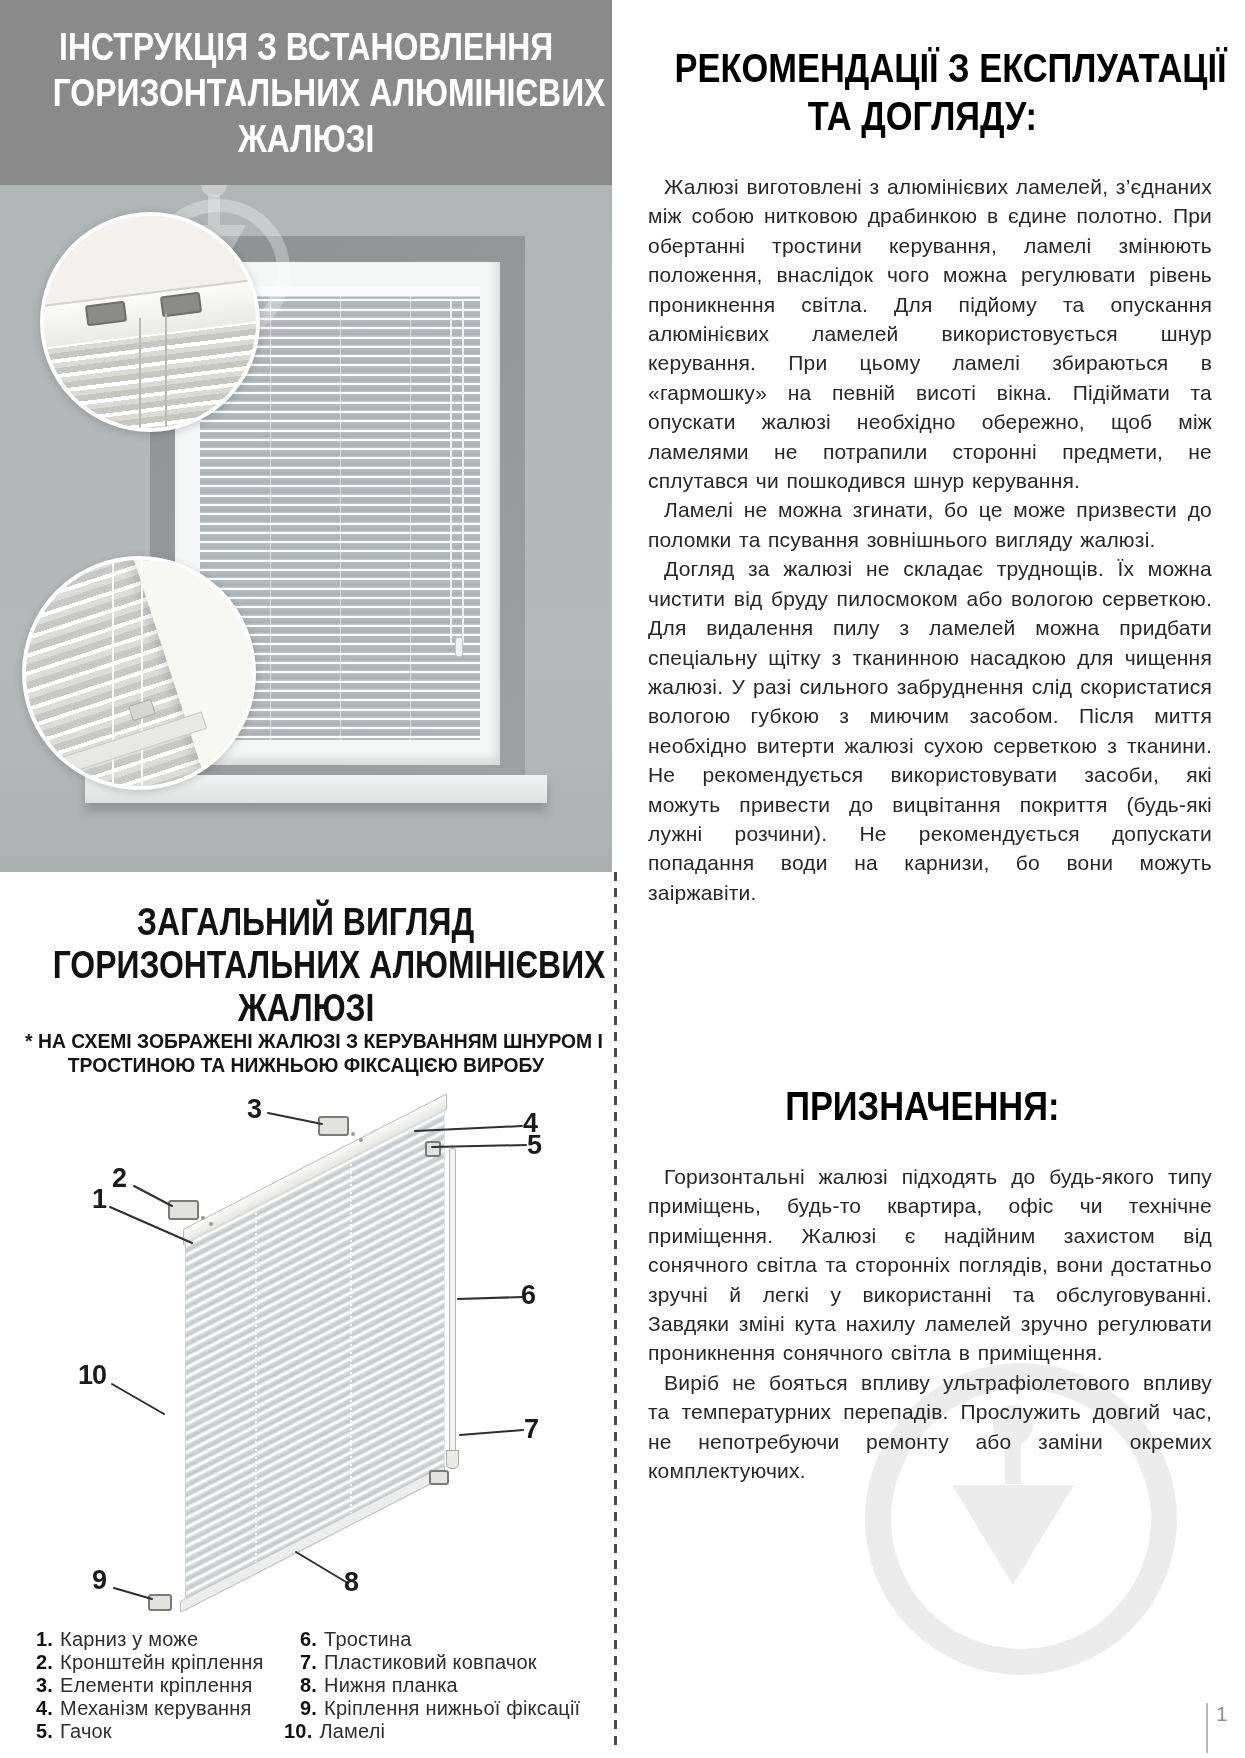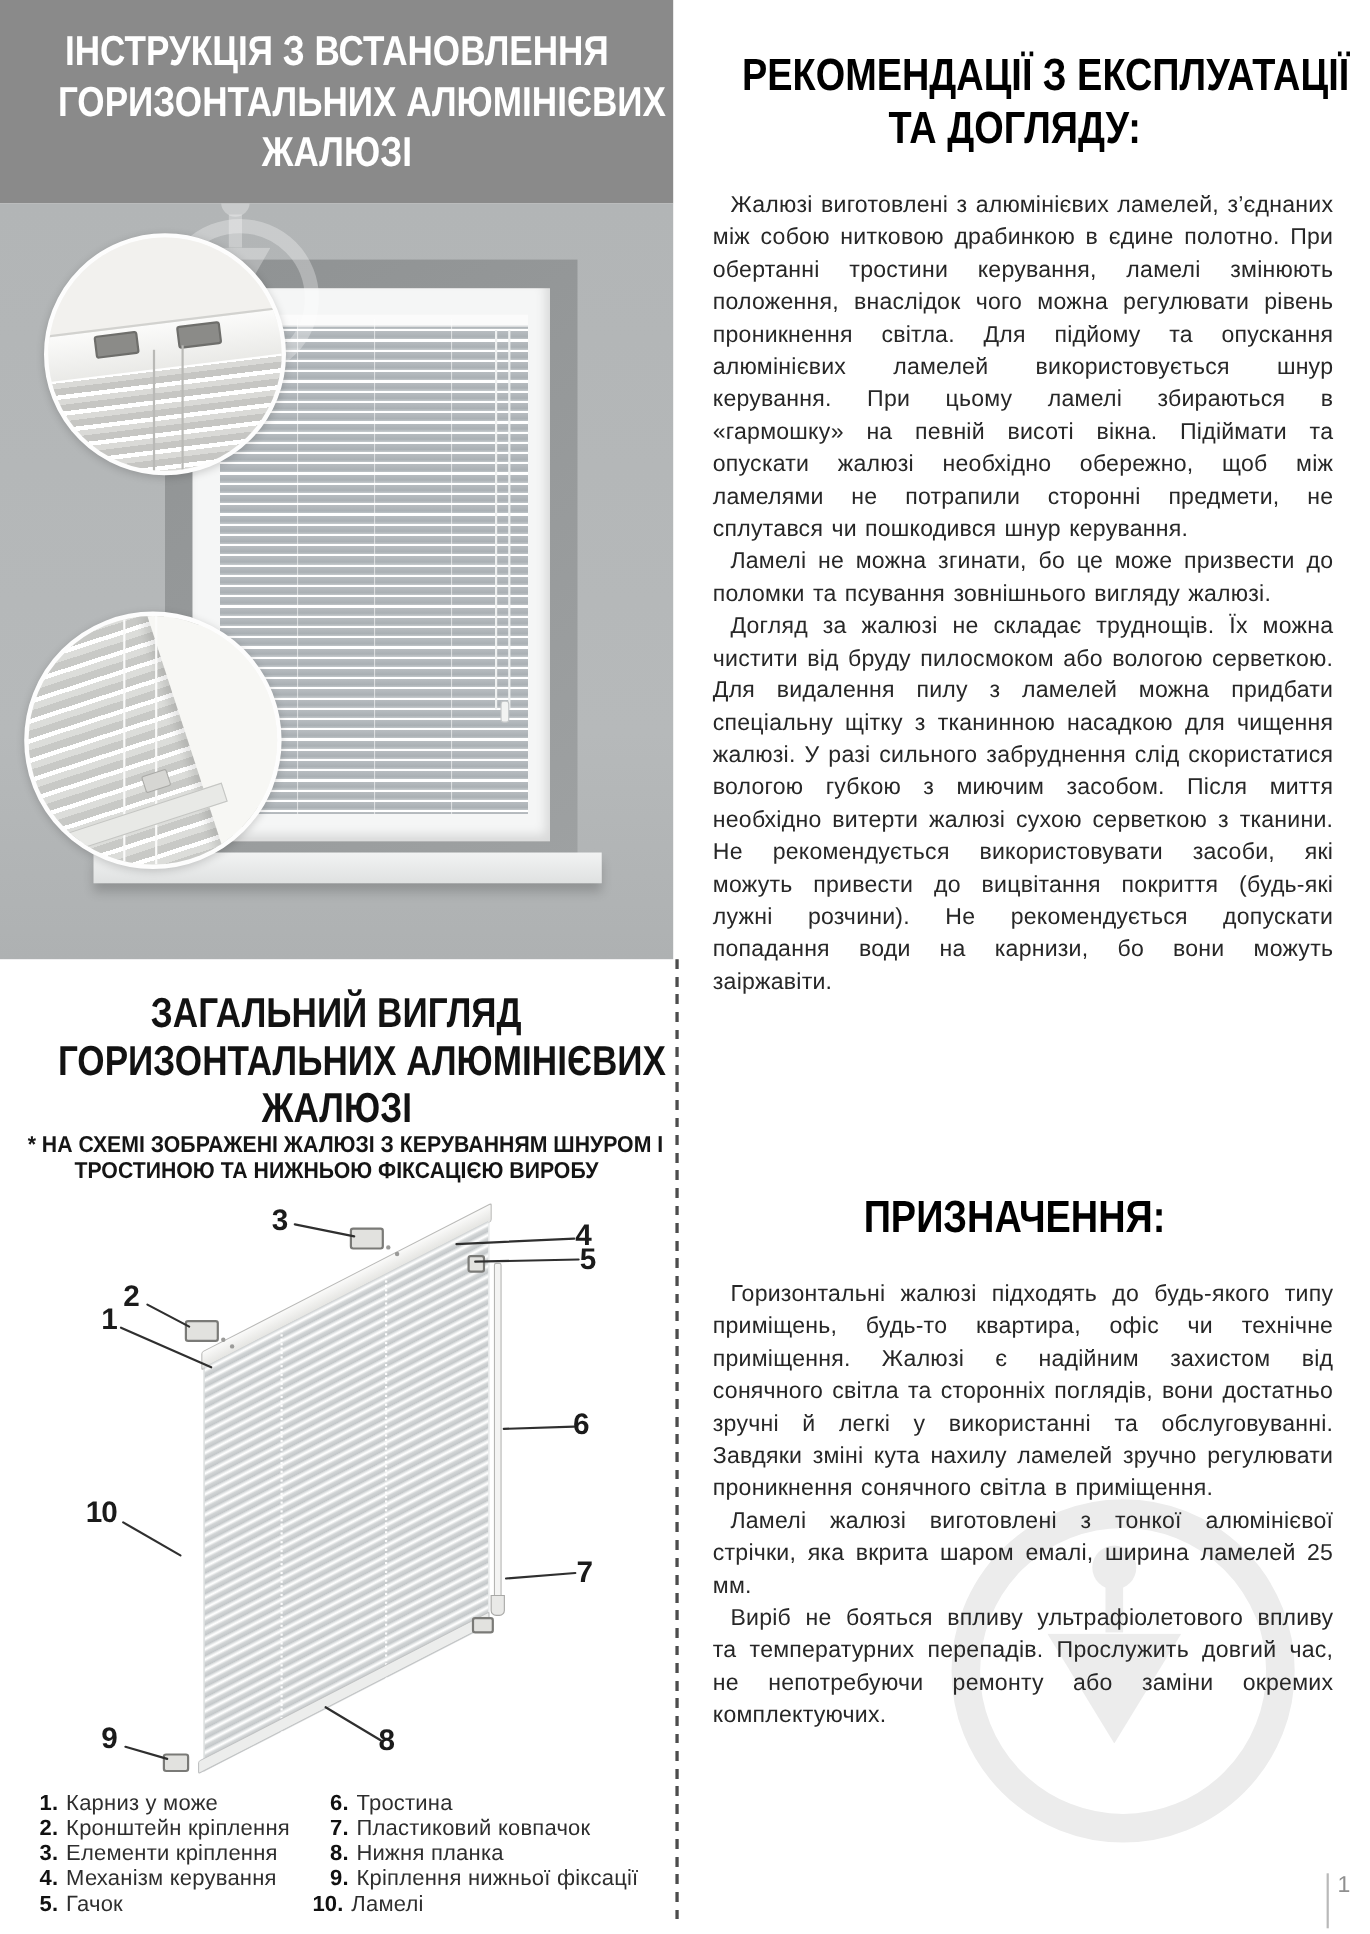--- a/index.html
+++ b/index.html
@@ -218,20 +218,19 @@
     <p>Ламелі не можна згинати, бо це може призвести до поломки та псування зовнішнього вигляду жалюзі.</p>
     <p>Догляд за жалюзі не складає труднощів. Їх можна чистити від бруду пилосмоком або вологою серветкою. Для видалення пилу з ламелей можна придбати спеціальну щітку з тканинною насадкою для чищення жалюзі. У разі сильного забруднення слід скористатися вологою губкою з миючим засобом. Після миття необхідно витерти жалюзі сухою серветкою з тканини. Не рекомендується використовувати засоби, які можуть привести до вицвітання покриття (будь-які лужні розчини). Не рекомендується допускати попадання води на карнизи, бо вони можуть заіржавіти.</p>
   </div>
 
   <div class="abs rc-head" style="left:622px;top:0;width:600px;z-index:2;">
     <div class="hline" style="top:1082px;"><span class="cond">ПРИЗНАЧЕННЯ:</span></div>
   </div>
 
   <div class="rc-text" style="top:1162px;">
     <p>Горизонтальні жалюзі підходять до будь-якого типу приміщень, будь-то квартира, офіс чи технічне приміщення. Жалюзі є надійним захистом від сонячного світла та сторонніх поглядів, вони достатньо зручні й легкі у використанні та обслуговуванні. Завдяки зміні кута нахилу ламелей зручно регулювати проникнення сонячного світла в приміщення.</p>
-    <p>Ламелі жалюзі виготовлені з тонкої алюмінієвої стрічки, яка вкрита шаром емалі, ширина ламелей 25 мм.</p>
     <p>Виріб не бояться впливу ультрафіолетового впливу та температурних перепадів. Прослужить довгий час, не непотребуючи ремонту або заміни окремих комплектуючих.</p>
   </div>
 
   <div class="abs pg-line"></div>
   <div class="abs pg-num">1</div>
 
 </div>
 
 </body></html>

